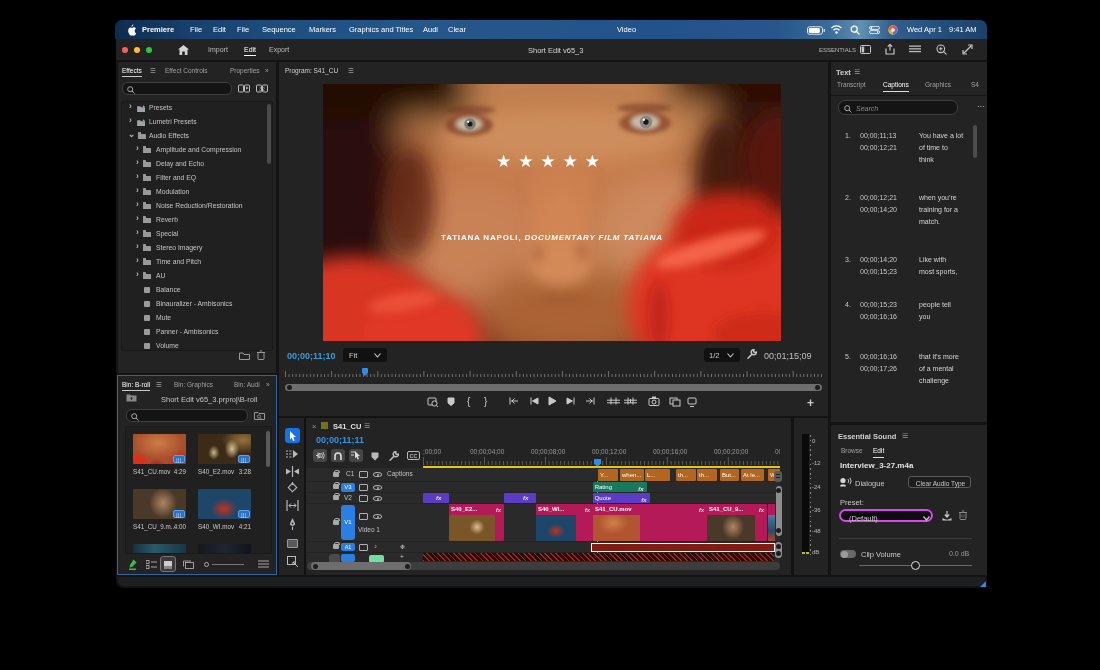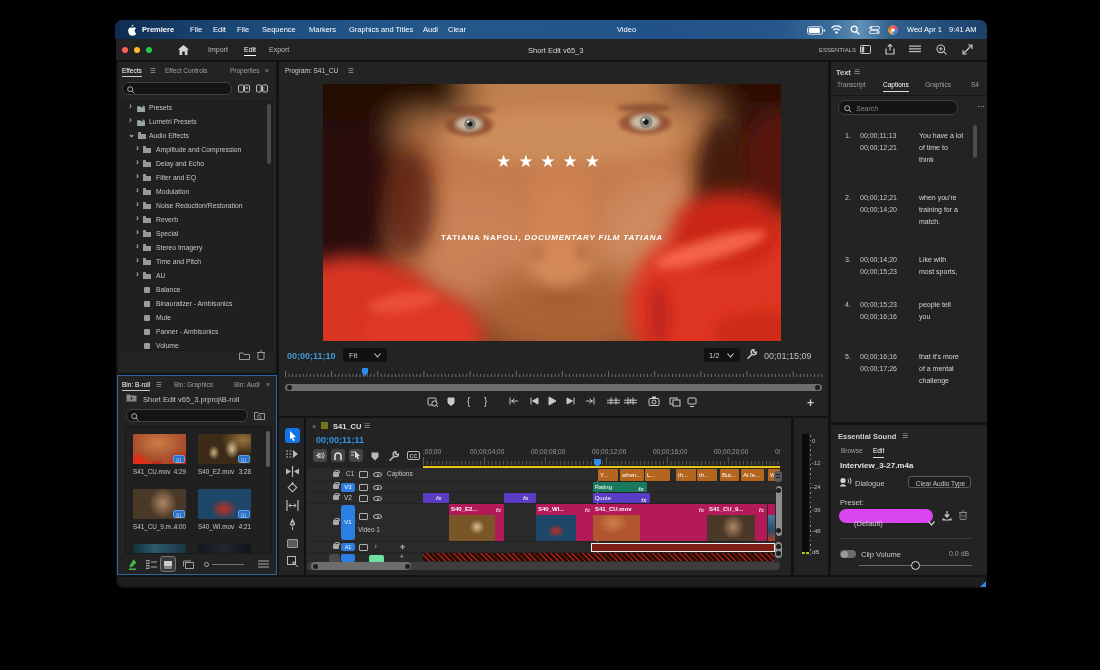--- a/index.html
+++ b/index.html
@@ -277,21 +277,21 @@
   <span class="ptab on underline" style="left:4px;">Bin: B-roll</span>
   <span class="ptab" style="left:38px; color:#9a9a9a;">☰</span>
   <span class="ptab" style="left:56px;">Bin: Graphics</span>
   <span class="ptab" style="left:116px;">Bin: Audi</span>
   <span class="ptab" style="left:148px;">»</span>
 
   <svg class="p" style="left:8px; top:17px;" width="11" height="9" viewBox="0 0 11 9">
       <path d="M0.5 1.5 L0.5 8.5 L10.5 8.5 L10.5 2.5 L5 2.5 L4 1.5 Z" fill="#888"></path>
       <path d="M5.5 7 L5.5 4.5 M4.3 5.5 L5.5 4.3 L6.7 5.5" stroke="#222" stroke-width="0.9" fill="none"></path>
     </svg>
-  <span class="p" style="left:25px; top:19px; font-size:7.5px; color:#c4c4c4;">Short Edit v65_3.prproj\B-roll</span>
+  <span class="p" style="left:43px; top:19px; font-size:7.5px; color:#c4c4c4;">Short Edit v65_3.prproj\B-roll</span>
   <div class="search" style="left:8px; top:33px; width:122px; height:13px;">
     <svg class="p" style="left:4px; top:2.5px;" width="8" height="8" viewBox="0 0 8 8">
         <circle cx="3.2" cy="3.2" r="2.5" fill="none" stroke="#aaa" stroke-width="1"></circle>
         <line x1="5" y1="5" x2="7.5" y2="7.5" stroke="#aaa" stroke-width="1"></line>
       </svg>
   </div>
   <svg class="p" style="left:136px; top:35px;" width="11" height="9" viewBox="0 0 11 9">
       <path d="M0.5 1.5 L0.5 8.5 L10.5 8.5 L10.5 2.5 L5 2.5 L4 1.5 Z" fill="none" stroke="#999" stroke-width="1"></path>
       <circle cx="5" cy="5.5" r="1.6" fill="none" stroke="#999" stroke-width="0.8"></circle>
       <line x1="6.2" y1="6.7" x2="7.5" y2="8" stroke="#999" stroke-width="0.8"></line>
@@ -1021,21 +1021,21 @@
   <svg class="p" style="left:8px; top:52px;" width="13" height="10" viewBox="0 0 13 10">
     <circle cx="4" cy="3.5" r="2.6" fill="#d5d5d5"></circle>
       <path d="M1 9.5 C1 6.5 7 6.5 7 9.5 Z" fill="#d5d5d5"></path>
     <path d="M9 2 Q10.5 4 9 6 M11 0.8 Q13.2 4 11 7.2" stroke="#d5d5d5" stroke-width="0.9" fill="none"></path>
   </svg>
   <span class="p" style="left:24px; top:54px; color:#c9c9c9; font-size:7.5px;">Dialogue</span>
   <div class="p" style="left:77px; top:51px; width:63px; height:12px; border:1px solid #5a5a5a; border-radius:3px; background:#1d1d1d;">
     <span class="p" style="left:0; top:3px; width:63px; text-align:center; color:#c9c9c9; font-size:6.5px;">Clear Audio Type</span>
   </div>
   <span class="p" style="left:9px; top:73px; color:#c9c9c9; font-size:7.5px;">Preset:</span>
-  <div class="p" style="left:8px; top:84px; width:94px; height:13px; background:#0d0d0d; border:7px solid #d946ef; border-radius:7px;">
+  <div class="p" style="left:8px; top:84px; width:94px; height:13px; background:#0d0d0d; border:2px solid #d946ef; border-radius:7px;">
     <span class="p" style="left:8px; top:2.5px; color:#c9c9c9; font-size:7.5px;">(Default)</span>
     <svg class="p" style="left:82px; top:4.5px;" width="7" height="5" viewBox="0 0 7 5">
         <path d="M0.5 0.5 L3.5 4 L6.5 0.5" fill="none" stroke="#ccc" stroke-width="1.2"></path>
       </svg>
   </div>
   <svg class="p" style="left:111px; top:86px;" width="10" height="10" viewBox="0 0 10 10">
       <path d="M5 0 L5 5.5 M2.8 3.5 L5 6 L7.2 3.5" stroke="#c9c9c9" stroke-width="1.2" fill="none"></path>
       <path d="M0.5 7 Q5 10.5 9.5 7 L9.5 9.5 L0.5 9.5 Z" fill="#c9c9c9"></path>
     </svg>
   <svg class="p" style="left:128px; top:85px;" width="8" height="10" viewBox="0 0 8 10">

